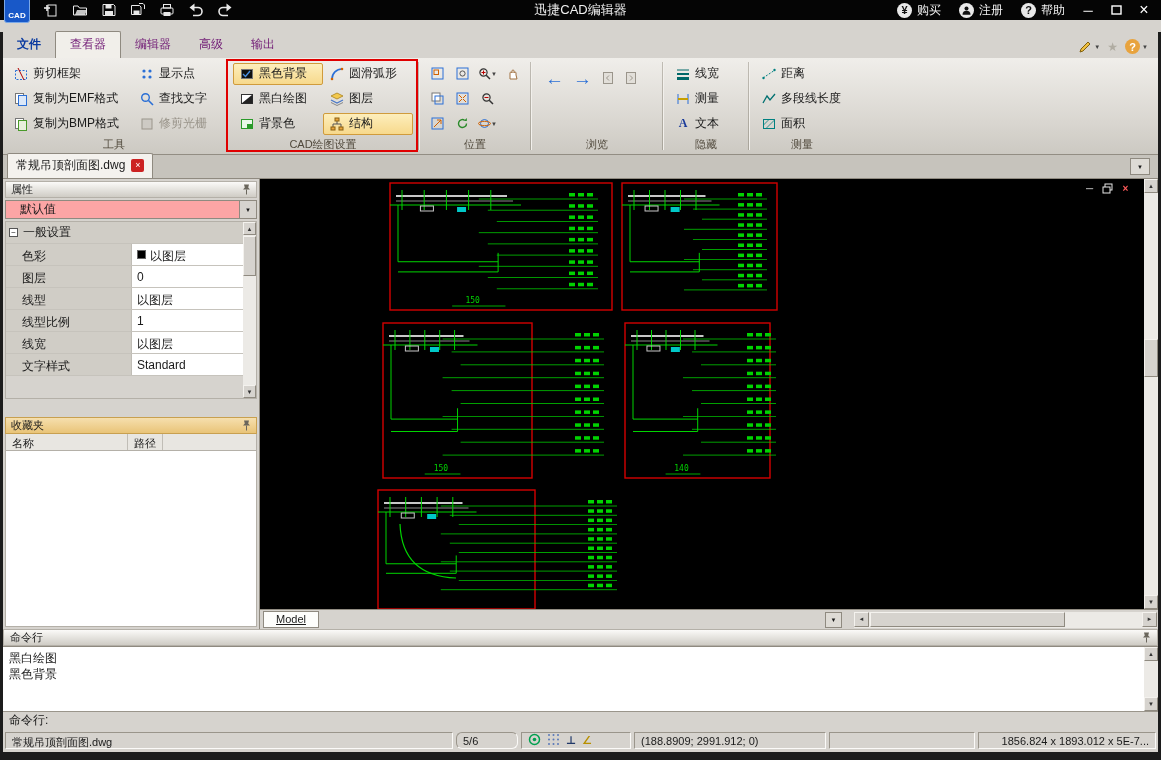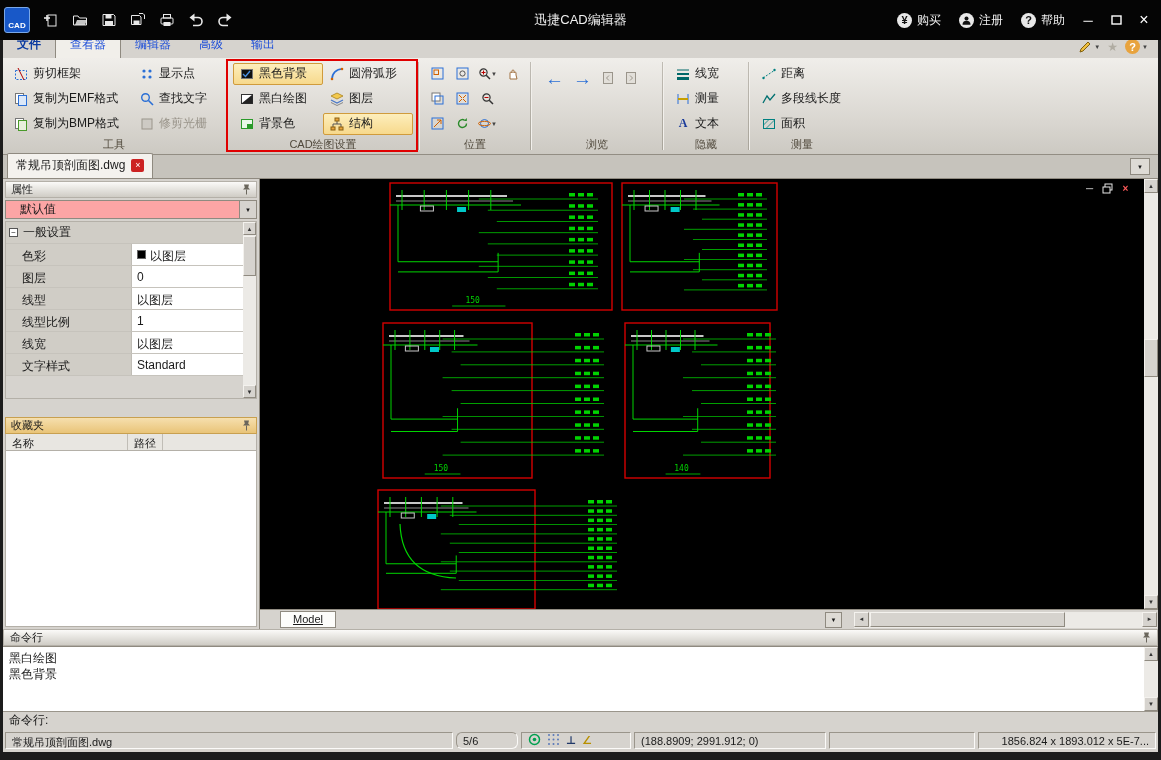--- a/index.html
+++ b/index.html
@@ -3,31 +3,31 @@
 <meta charset="utf-8">
 <style>
 *{margin:0;padding:0;box-sizing:border-box;}
 html,body{width:1161px;height:760px;}
 body{font-family:"Liberation Sans","DejaVu Sans",sans-serif;font-size:12px;background:#1c1c1c;position:relative;overflow:hidden;color:#1a1a1a;}
 .window{position:absolute;inset:0;background:#d6d3ce;}
 .frame-l,.frame-r{position:absolute;top:32px;bottom:0;width:3px;background:#1c1c1c;z-index:50;}
 .frame-l{left:0}.frame-r{right:0}
 .frame-b{position:absolute;left:0;right:0;bottom:0;height:8px;background:#1c1c1c;z-index:50;}
 
-.titlebar{position:absolute;top:0;left:0;width:100%;height:40px;background:#050505;display:flex;align-items:center;color:#eee;z-index:60;}
+.titlebar{position:absolute;top:0;left:0;width:100%;height:20px;background:#050505;display:flex;align-items:center;color:#eee;z-index:60;}
 .logo{width:26px;height:26px;margin:0 6px 0 4px;background:#1858c8;border:1px solid #7aa8e8;border-radius:3px;color:#fff;font-size:8px;font-weight:bold;display:flex;align-items:flex-end;justify-content:center;padding-bottom:2px;}
 .tbtn{width:29px;height:26px;display:flex;align-items:center;justify-content:center;}
 .tb-title{position:absolute;left:0;right:0;text-align:center;font-size:13px;color:#f0f0f0;pointer-events:none;}
 .tb-right{margin-left:auto;display:flex;align-items:center;gap:2px;z-index:2;padding-right:4px;}
 .tb-link{display:flex;align-items:center;gap:5px;color:#f0f0f0;font-size:12px;padding:0 8px;}
 .cicon{width:15px;height:15px;border-radius:50%;background:#e8e8e8;color:#111;font-size:11px;font-weight:bold;display:flex;align-items:center;justify-content:center;}
 .winbtn{width:26px;height:22px;display:flex;align-items:center;justify-content:center;color:#fff;font-size:13px;}
 
 .menubar{position:absolute;top:32px;left:3px;right:3px;height:26px;background:#d6d3ce;display:flex;align-items:flex-end;}
-.mtab{padding:4px 14px 5px;font-size:12px;color:#1d4ed8;}
+.mtab{padding:4px 14px 5px;font-size:12px;color:#701a75;}
 .mtab.file{color:#0a3aa0;font-weight:bold;}
 .mtab.active{background:#f1efea;border:1px solid #8f8a80;border-bottom:none;border-radius:2px 2px 0 0;}
 .mb-right{margin-left:auto;display:flex;align-items:center;gap:7px;padding:0 10px 4px 0;}
 .ddm{font-size:6px;color:#444;}
 
 .ribbon{position:absolute;top:58px;left:3px;right:3px;height:97px;background:linear-gradient(#f0eeea,#d8d5cf 70%,#ccc9c2);border-bottom:1px solid #928d83;display:flex;}
 .rgroup{position:relative;padding:3px 4px 16px;flex:0 0 auto;}
 .glabel{position:absolute;left:0;right:0;bottom:2px;text-align:center;font-size:11px;color:#50493c;}
 .gsep{width:2px;margin:4px 1px;background:linear-gradient(#c0bcb4,#a8a49a);border-right:1px solid #f2f0ec;flex:0 0 auto;}
 .rcol3{display:grid;grid-template-rows:repeat(3,25px);grid-auto-flow:column;column-gap:0;align-items:center;}
@@ -70,21 +70,21 @@
 .favbody{background:#fff;border:1px solid #b4b0a8;border-top:none;flex:1;}
 
 .drawarea{position:absolute;top:179px;left:260px;width:898px;height:450px;background:#d6d3ce;}
 .canvas{position:absolute;left:0;top:0;width:884px;height:430px;background:#000;overflow:hidden;}
 .mdi{position:absolute;top:4px;right:12px;display:flex;gap:5px;z-index:5;}
 .mdi span{width:13px;height:12px;color:#e8e8e8;font-size:10px;line-height:12px;text-align:center;}
 .mdi .close{color:#ff5a5a;font-weight:bold;}
 .dvscroll{position:absolute;left:884px;top:0;width:14px;height:430px;background:#eceae6;}
 .dvscroll .sab{height:14px;}
 .modelbar{position:absolute;left:0;top:430px;width:898px;height:20px;background:#d6d3ce;border-top:1px solid #928d83;display:flex;align-items:center;}
-.modeltab{margin-left:20px;background:#fdfdfb;border:1px solid #8f8a80;padding:1px 12px 2px;font-size:11px;text-decoration:underline;}
+.modeltab{margin-left:3px;background:#fdfdfb;border:1px solid #8f8a80;padding:1px 12px 2px;font-size:11px;text-decoration:underline;}
 .mbdd{margin-left:auto;width:17px;height:16px;border:1px solid #8f8a80;background:#dedbd5;font-size:6px;display:flex;align-items:center;justify-content:center;}
 .hscroll{width:303px;height:16px;margin:0 1px 0 12px;background:#eceae6;position:relative;flex:0 0 303px;}
 .hsab{position:absolute;top:0;width:15px;height:15px;background:#d6d3ce;border:1px solid;border-color:#f4f2ee #8f8a80 #8f8a80 #f4f2ee;font-size:6px;display:flex;align-items:center;justify-content:center;color:#333;}
 .hsth{position:absolute;left:16px;top:0;width:195px;height:15px;background:#d6d3ce;border:1px solid;border-color:#f4f2ee #8f8a80 #8f8a80 #f4f2ee;}
 
 .cmdheader{position:absolute;top:629px;left:3px;right:3px;height:17px;background:linear-gradient(#fbfaf8,#cfccc5);border:1px solid #b4b0a8;display:flex;align-items:center;padding:0 6px;font-size:11px;z-index:2;}
 .cmdheader .pin{margin-left:auto;display:flex;}
 .cmdtext{position:absolute;top:646px;left:3px;right:3px;height:65px;background:#fff;border-top:1px solid #8f8a80;padding:3px 18px 0 6px;font-size:12px;line-height:16px;}
 .cmdscroll{position:absolute;right:0;top:0;bottom:0;width:14px;background:#eceae6;}
 .cmdscroll .sab{height:14px;}

